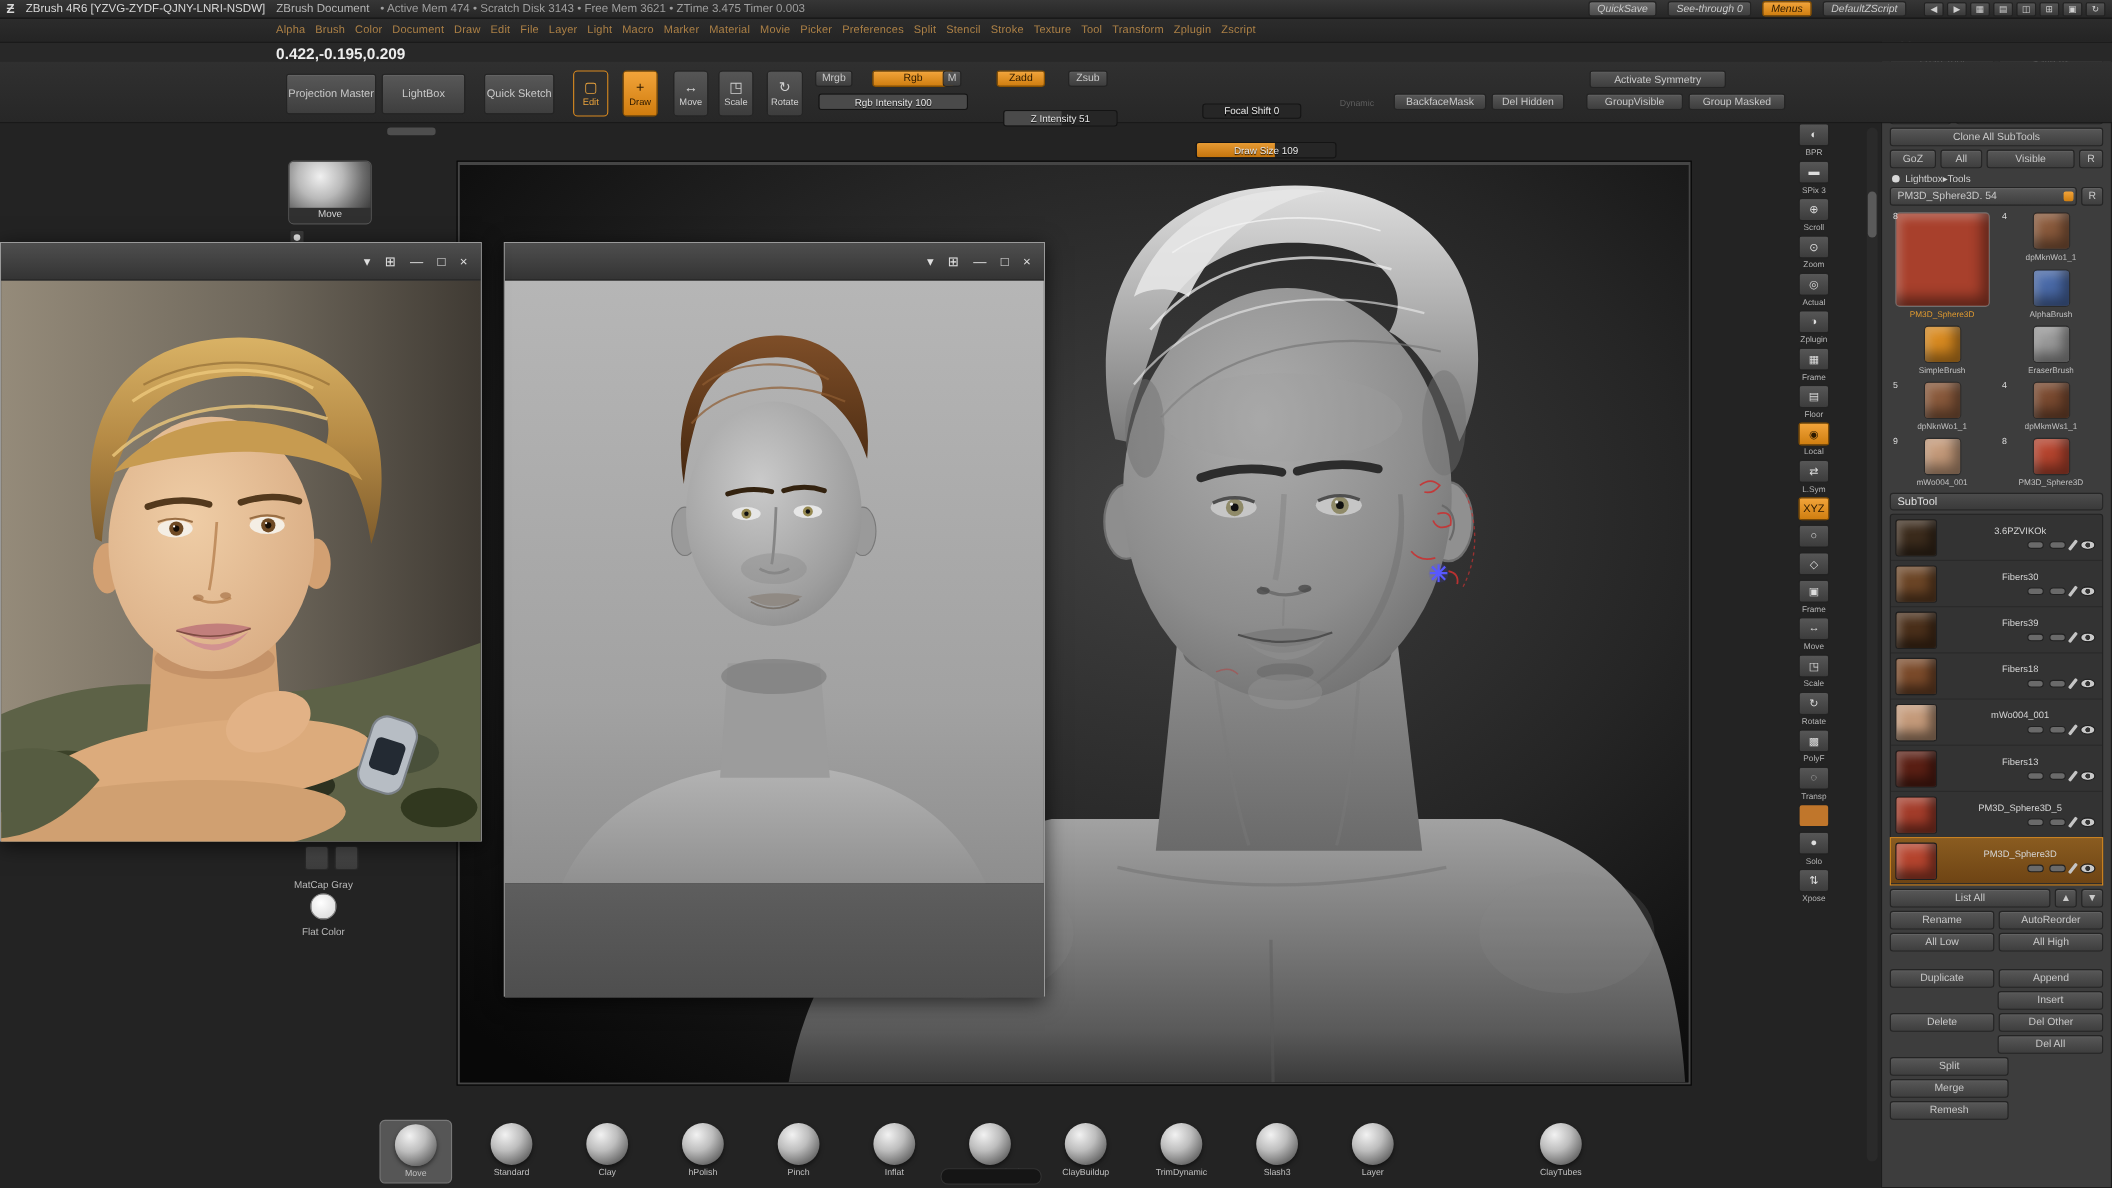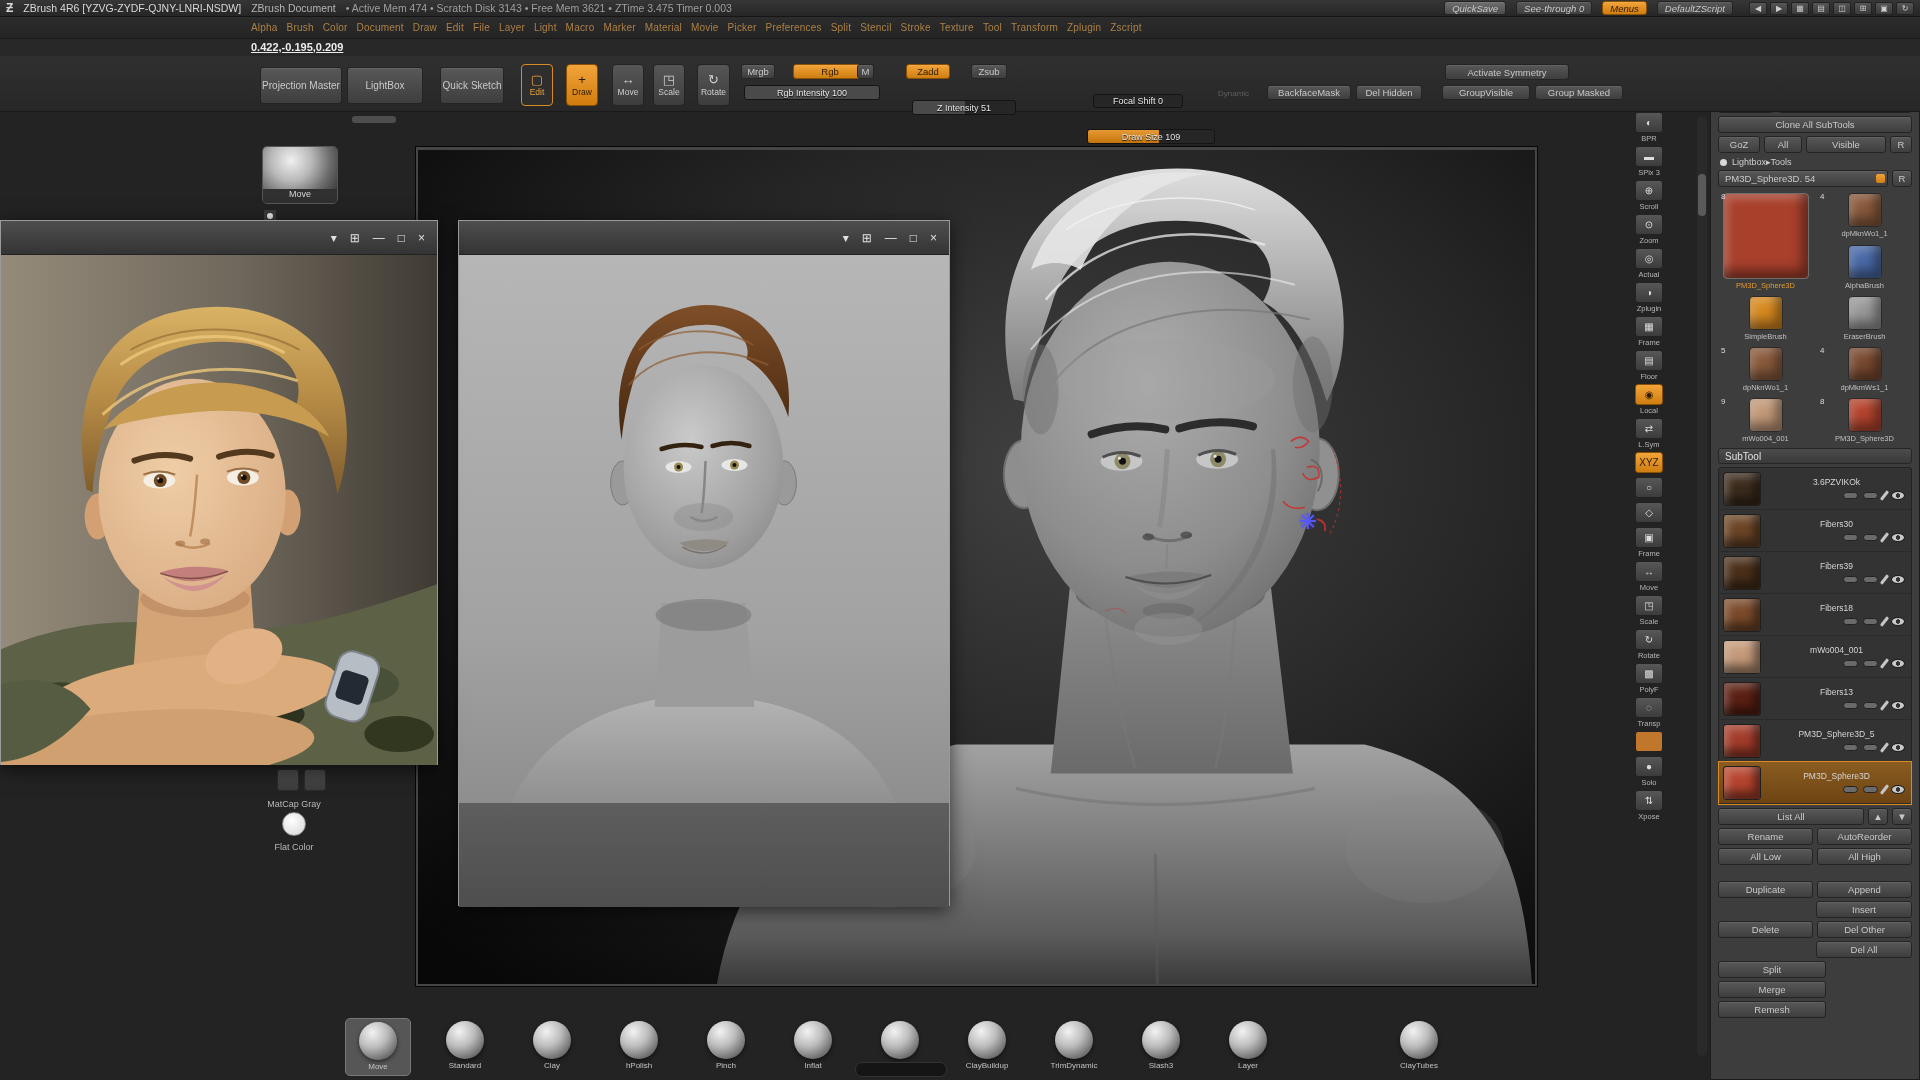--- a/index.html
+++ b/index.html
@@ -31,21 +31,21 @@
   .tb-quicksave { background:linear-gradient(#6f6f6f,#4c4c4c); }
   .tb-icons { display:flex; gap:3px; margin-left:6px; }
   .tb-icon { width:18px; height:13px; background:linear-gradient(#555,#3a3a3a); border:1px solid #222;
              border-radius:2px; font-size:8px; color:#cfcfcf; display:flex; align-items:center; justify-content:center; }
 
   
   .menubar { left:0; top:17px; width:1920px; height:22px; background:linear-gradient(#2c2c2c,#242424);
              border-bottom:1px solid #1a1a1a; display:flex; align-items:center; gap:9px; padding-left:251px; z-index:49; }
   .menu-item { font-size:10px; color:#ad8146; letter-spacing:.2px; }
   .subheader { left:0; top:39px; width:1920px; height:17px; background:#282828; z-index:48; }
-  .coords { position:absolute; left:251px; top:2px; font-size:11px; font-weight:bold; color:#ededed;text-decoration:underline; }
+  .coords { position:absolute; left:251px; top:2px; font-size:14px; font-weight:bold; color:#ededed; }
 
   
   .toolbar { left:0; top:56px; width:1920px; height:56px; background:linear-gradient(#303030,#272727);
              border-bottom:1px solid #191919; z-index:48; }
   .tool-big { font-size:10px; text-align:center; line-height:1.15; flex-direction:column; }
   .modebtn { display:flex; flex-direction:column; align-items:center; justify-content:center; gap:1px;
              background:linear-gradient(#565656,#3d3d3d); border:1px solid #242424; border-radius:4px;
              color:#cfcfcf; font-size:8.5px; }
   .modebtn .mico { font-size:13px; line-height:13px; }
   .modebtn.edit { background:#2e2e2e; border-color:#d98a20; color:#e8a23c; }

